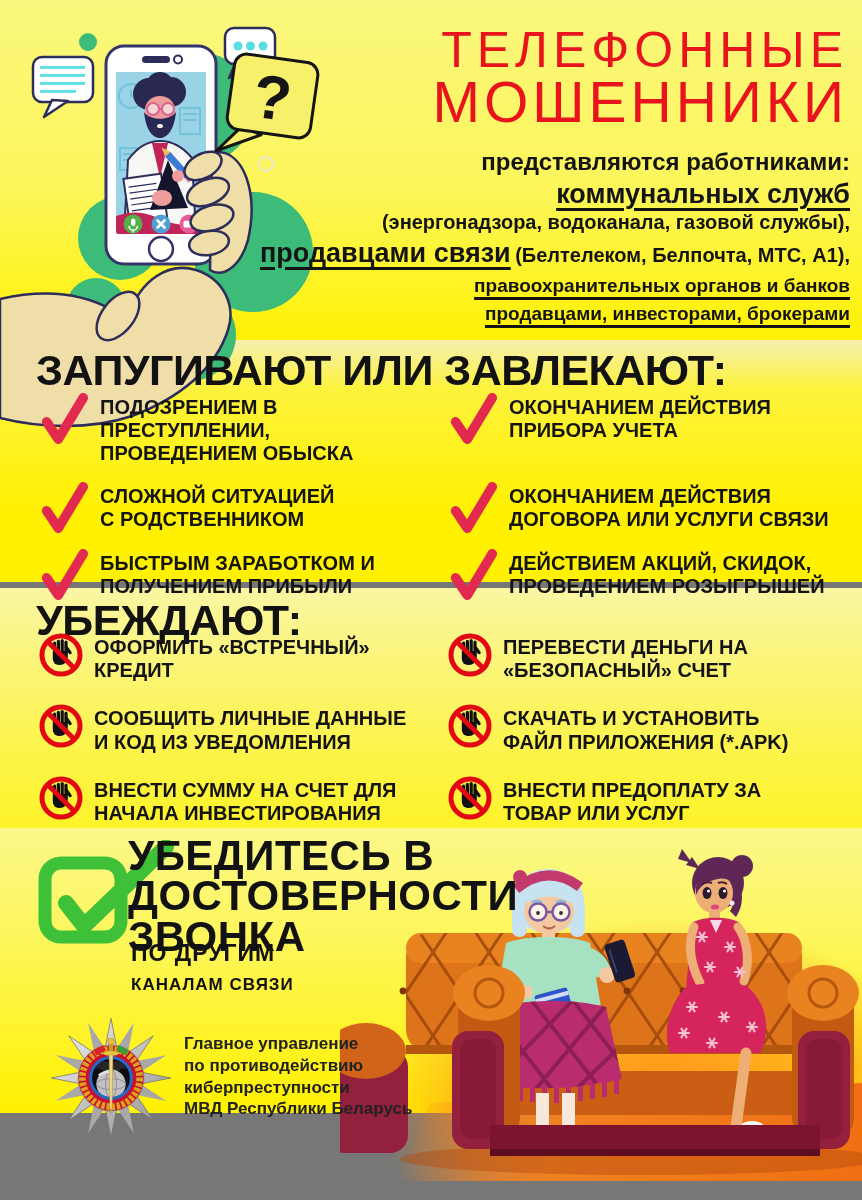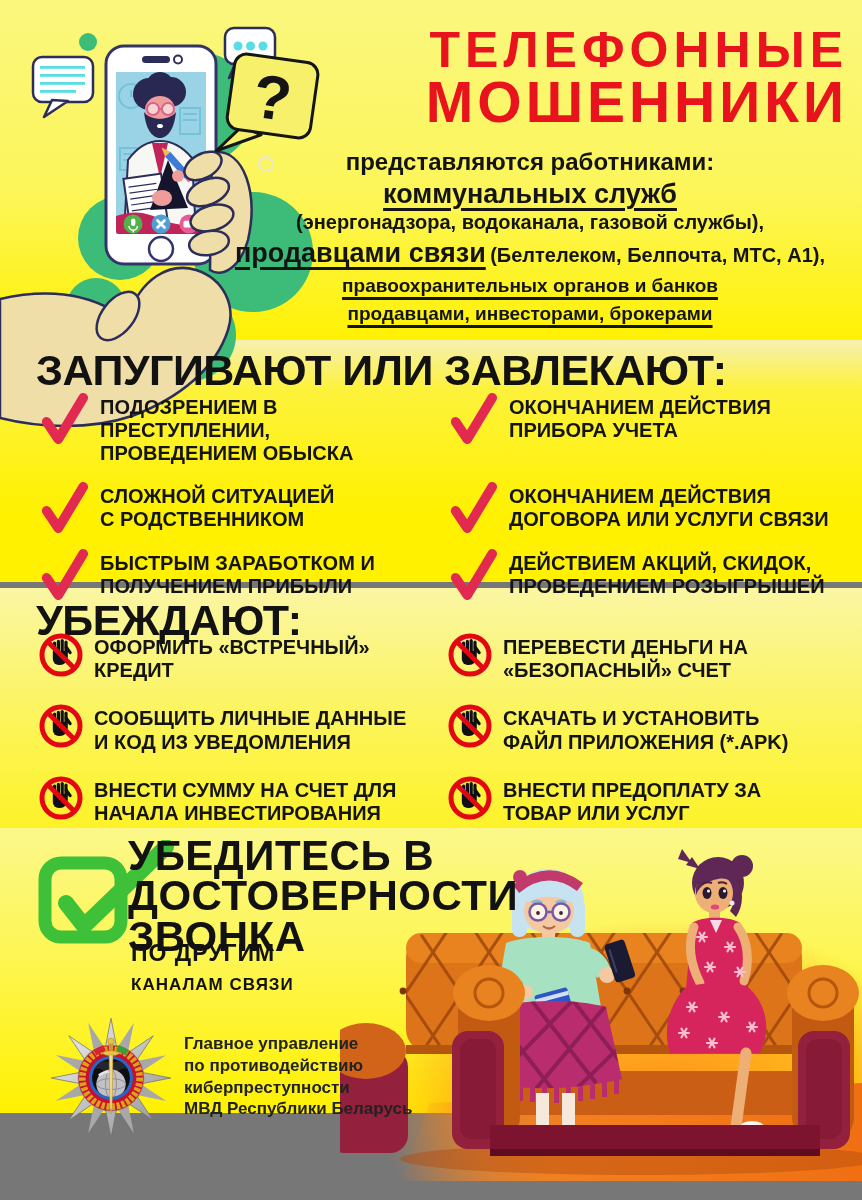--- a/index.html
+++ b/index.html
@@ -4,24 +4,24 @@
 <style>
   html,body{margin:0;padding:0;background:#777;}
   .poster{position:relative;width:862px;height:1200px;overflow:hidden;
           font-family:"Liberation Sans","DejaVu Sans",sans-serif;margin:0 auto;}
   section{position:absolute;left:0;width:862px;}
   .s1{top:0;height:346px;background:linear-gradient(180deg,#faf77e 0%,#fcf65a 55%,#fff100 100%);}
   .s2{top:340px;height:242px;background:linear-gradient(180deg,#f6f0b2 0%,#fdf23c 20%,#fff100 72%,#fff100 100%);}
   .s3{top:588px;height:332px;background:linear-gradient(180deg,#faf6a3 0%,#fcf451 45%,#fff100 100%);}
   .s4{top:828px;height:285px;background:linear-gradient(180deg,#fbf88a 0%,#fdf65a 40%,#fff100 100%);}
   .hand-illo{position:absolute;left:0;top:0;z-index:5;pointer-events:none;}
-  .title{position:absolute;right:14px;top:26px;text-align:right;color:#e8131c;font-weight:bold;line-height:.98;z-index:6;}
+  .title{position:absolute;right:14px;top:26px;text-align:right;color:#e8131c;font-weight:normal;line-height:.98;z-index:6;}
   .title .t1{font-size:50px;letter-spacing:5px;}
   .title .t2{font-size:57px;letter-spacing:4px;}
-  .intro{position:absolute;right:12px;top:148px;width:640px;text-align:center;color:#141414;font-weight:bold;z-index:6;}
+  .intro{position:absolute;right:12px;top:148px;width:640px;text-align:right;color:#141414;font-weight:bold;z-index:6;}
   .intro .lead{font-size:24px;margin-bottom:3px;}
   .intro .big{font-size:27px;}
   .intro .big2{font-size:19px;margin-top:6px;}
   .intro .small{font-size:20px;margin-top:1px;}
   .intro .mix{margin-top:4px;}
   .u{text-decoration:underline;text-decoration-thickness:2.5px;text-underline-offset:5px;}
   .h2{position:absolute;left:36px;color:#121212;font-weight:bold;font-size:43px;letter-spacing:-.5px;z-index:8;}
   .s2 .h2{top:6px;}
   .s3 .h2{top:8px;}
   .grid{position:absolute;left:38px;width:806px;display:grid;grid-template-columns:1fr 1fr;column-gap:12px;z-index:8;}

